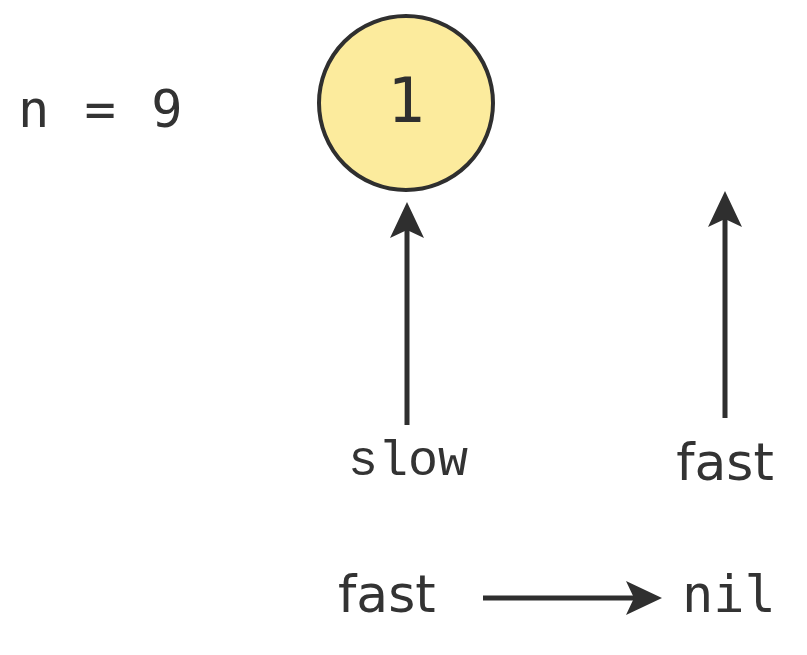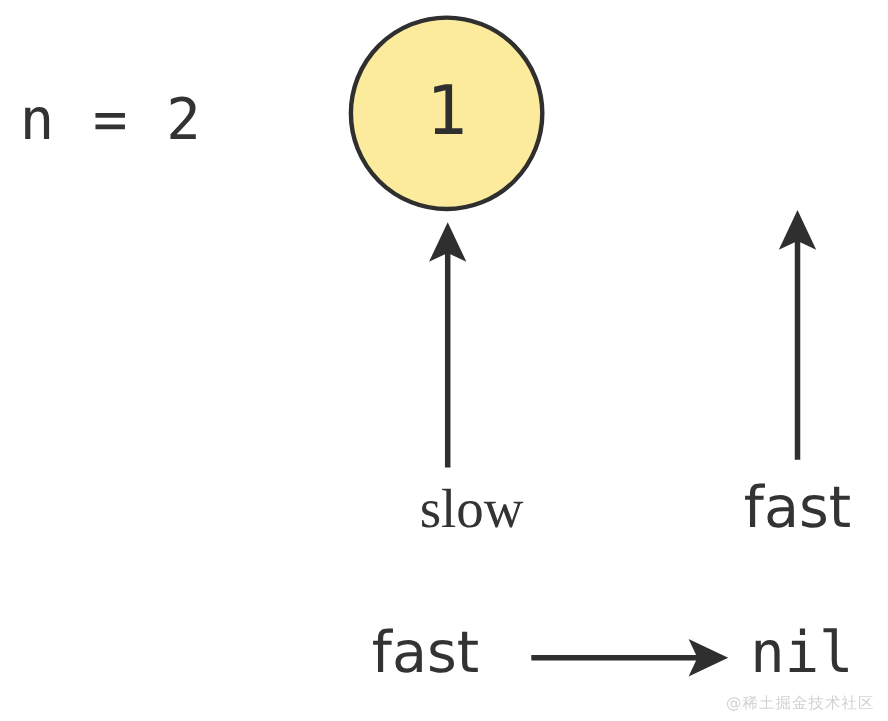--- a/index.html
+++ b/index.html
@@ -65,22 +65,22 @@
   
   .ptr-label {
     color: #333333;
     line-height: 1;
     white-space: pre;
   }
   #label-slow {
     left: 340px;
     top: 437px;
     width: 136px;
-    text-align: right;
-    font-family: Liberation Serif, serif;
+    text-align: center;
+    font-family: Liberation Mono, monospace;
     font-size: 50px;
     font-weight: 500;
   }
   #label-fast-right {
     left: 655px;
     top: 436px;
     width: 140px;
     text-align: center;
     font-family: "DejaVu Sans", sans-serif;
     font-size: 52px;
@@ -119,21 +119,21 @@
     color: #d2d2d2;
     letter-spacing: 1px;
     white-space: pre;
   }
 </style>
 </head>
 <body>
 
 <div id="canvas">
 
-  <div class="abs" id="label-n">n = 2</div>
+  <div class="abs" id="label-n">n = 9</div>
 
   <div class="abs" id="node-1">
     <span id="node-1-value">1</span>
   </div>
 
   <svg class="abs" id="vectors" viewBox="0 0 807 655">
 
     <g>
       <line x1="407" y1="425" x2="407" y2="224" stroke="#2f2f2f" stroke-width="5"></line>
       <polygon points="407,202 390,238 407,230 424,238" fill="#2f2f2f"></polygon>
@@ -151,15 +151,14 @@
   </svg>
 
   <div class="abs ptr-label" id="label-slow">slow</div>
 
   <div class="abs ptr-label" id="label-fast-right">fast</div>
 
   <div class="abs" id="label-fast-bottom">fast</div>
 
   <div class="abs" id="label-nil">nil</div>
 
-  <div class="abs" id="watermark">@稀土掘金技术社区</div>
 
 </div>
 
 </body></html>

